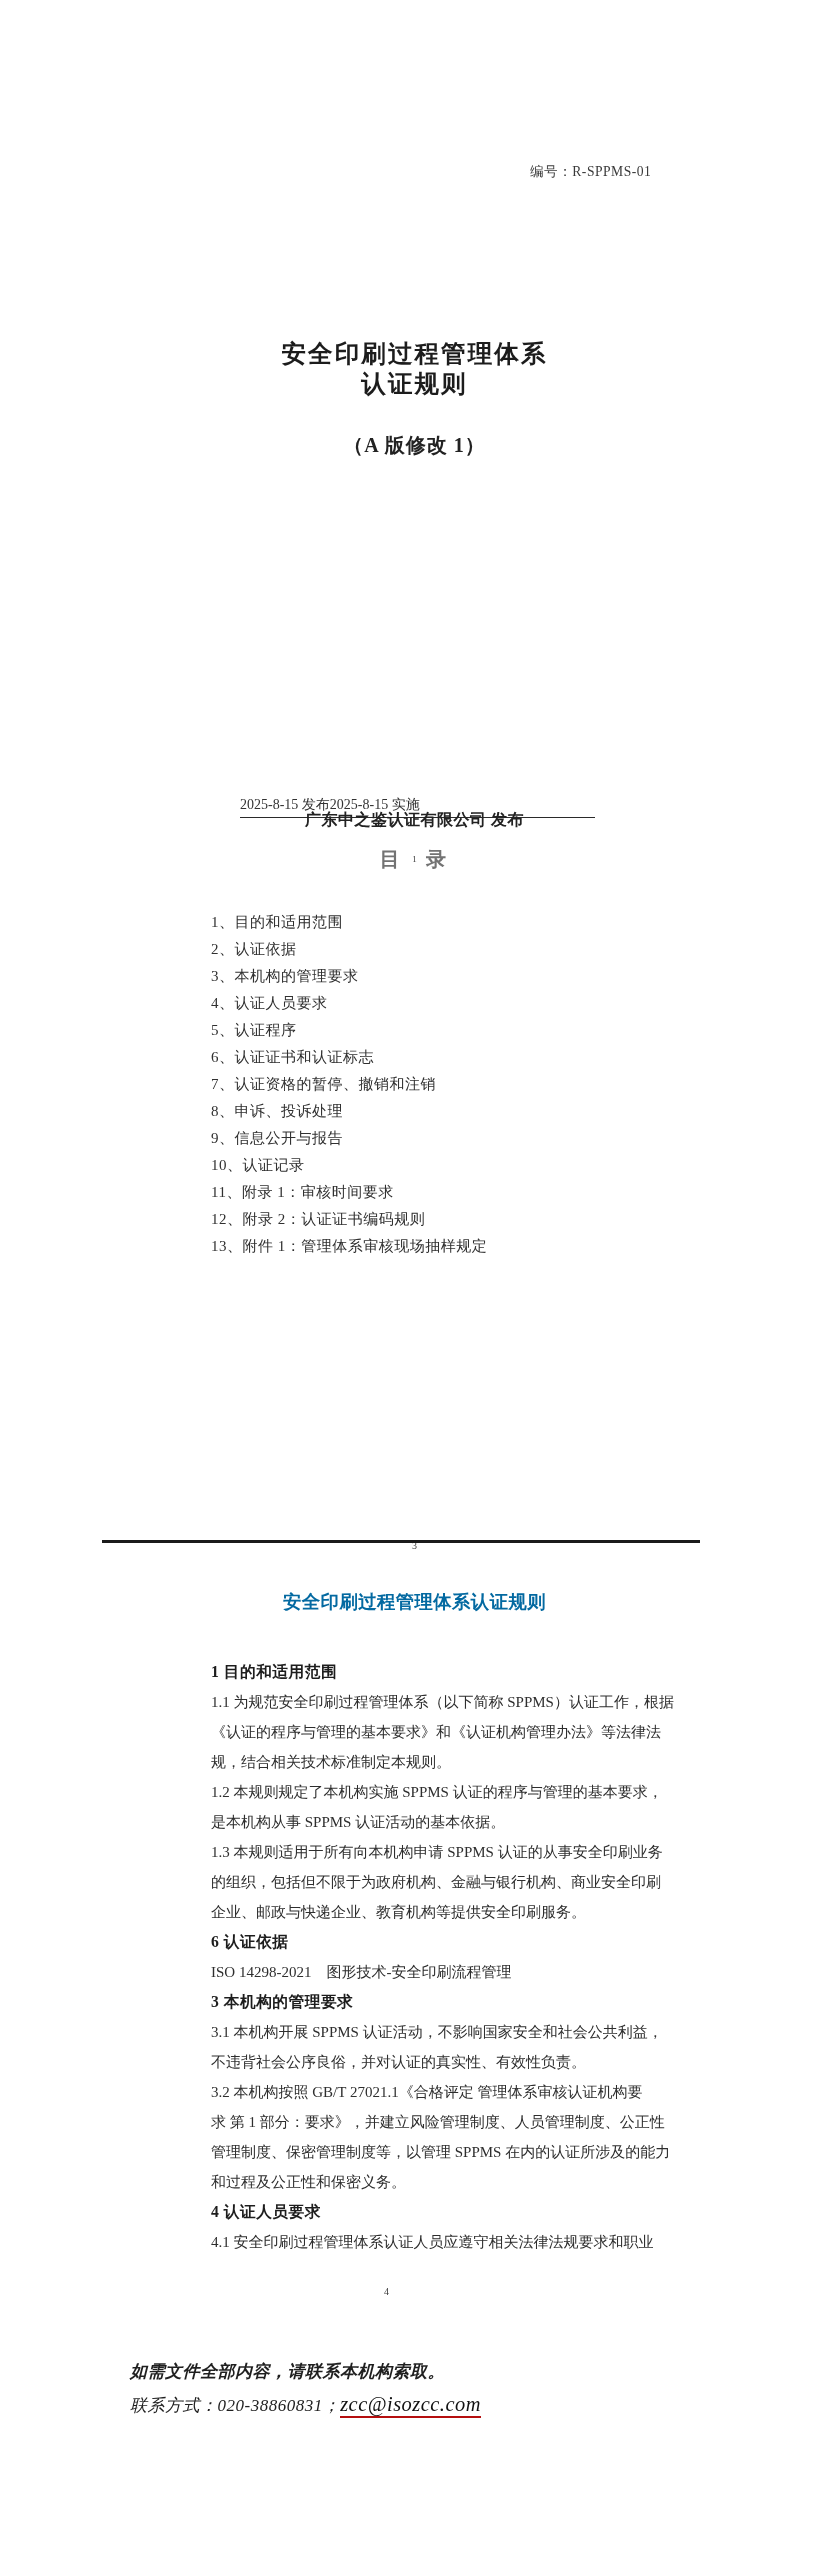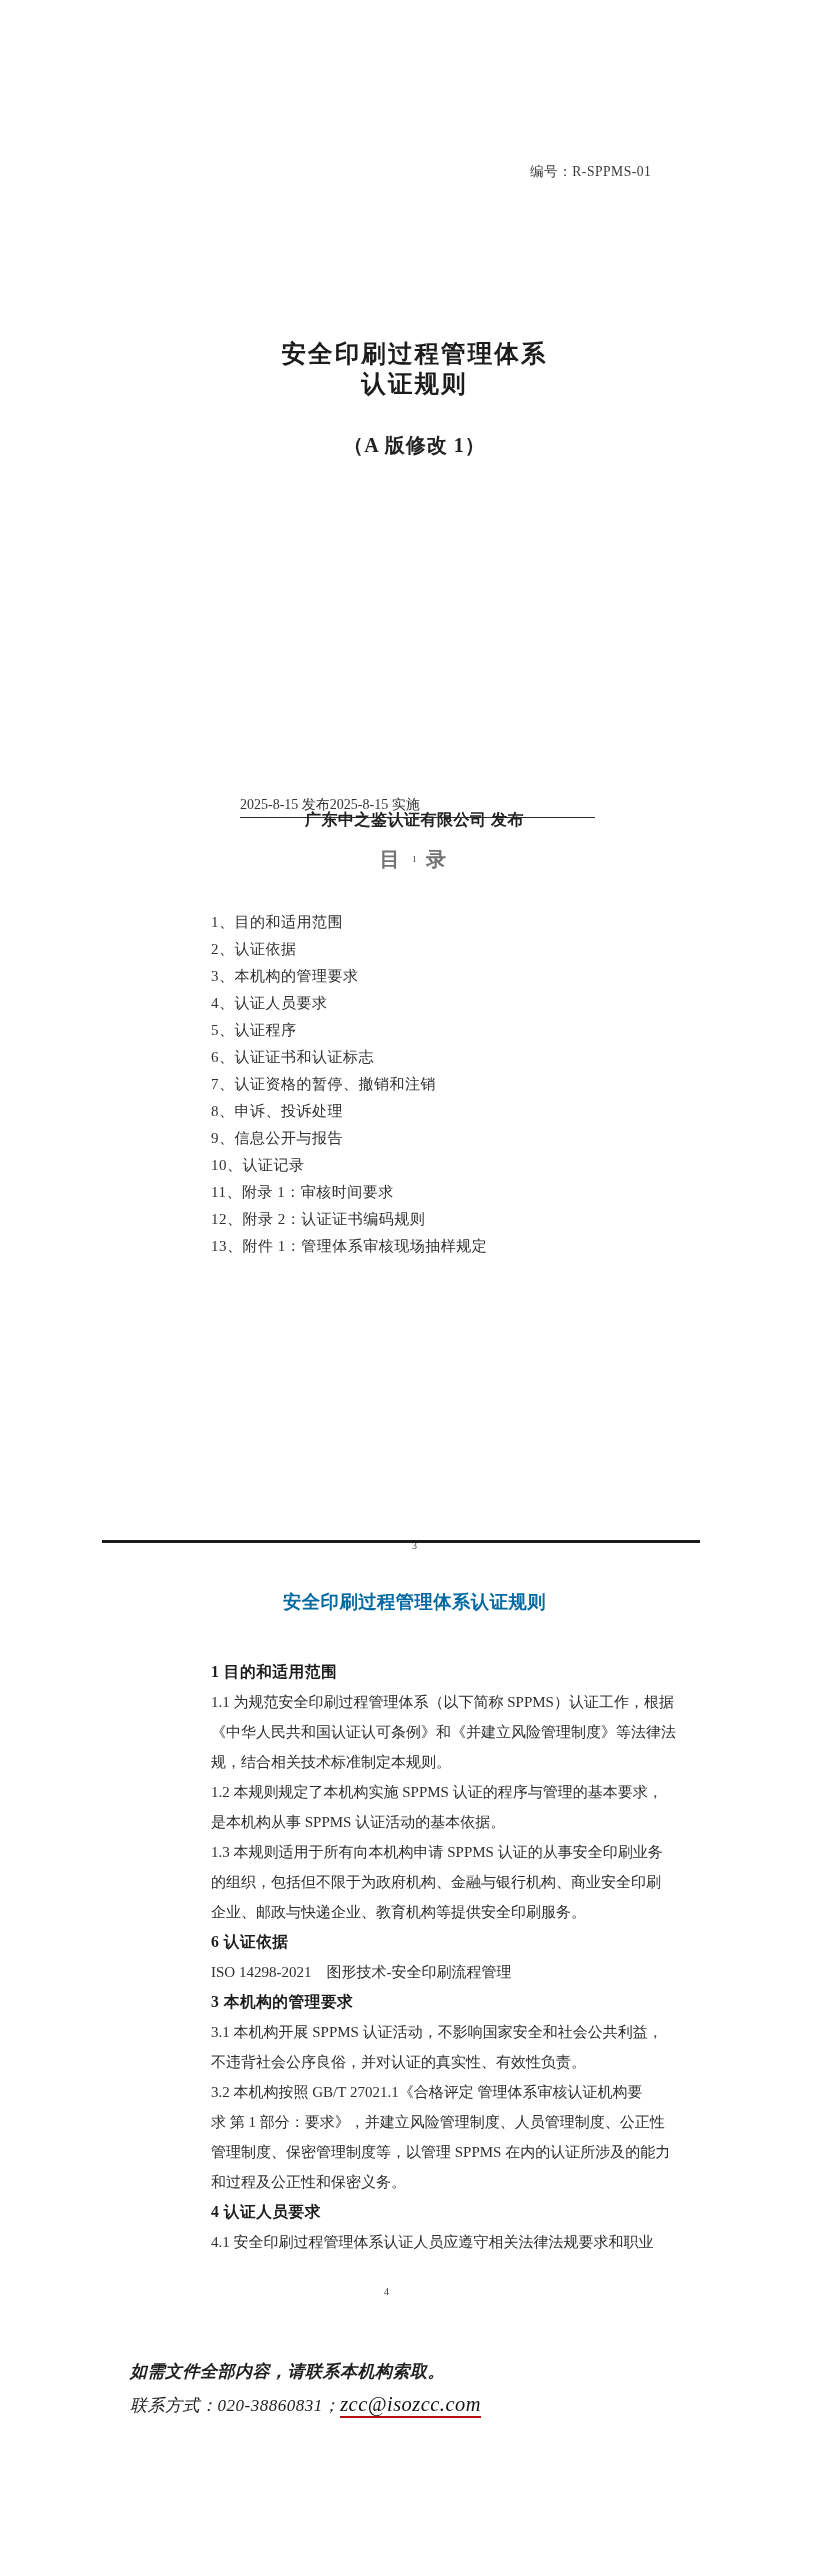--- a/index.html
+++ b/index.html
@@ -91,21 +91,21 @@
 
 <div class="abs center-row pageno pageno-3">3</div>
 
 <div class="abs page-divider"></div>
 
 <div class="abs center-row rules-heading">安全印刷过程管理体系认证规则</div>
 
 <div class="abs rules-body">
   <div class="sec">1 目的和适用范围</div>
   <div>1.1 为规范安全印刷过程管理体系（以下简称 SPPMS）认证工作，根据</div>
-  <div>《中华人民共和国认证认可条例》和《并建立风险管理制度》等法律法</div>
+  <div>《认证的程序与管理的基本要求》和《认证机构管理办法》等法律法</div>
   <div>规，结合相关技术标准制定本规则。</div>
   <div>1.2 本规则规定了本机构实施 SPPMS 认证的程序与管理的基本要求，</div>
   <div>是本机构从事 SPPMS 认证活动的基本依据。</div>
   <div>1.3 本规则适用于所有向本机构申请 SPPMS 认证的从事安全印刷业务</div>
   <div>的组织，包括但不限于为政府机构、金融与银行机构、商业安全印刷</div>
   <div>企业、邮政与快递企业、教育机构等提供安全印刷服务。</div>
   <div class="sec">6 认证依据</div>
   <div>ISO 14298-2021　图形技术-安全印刷流程管理</div>
   <div class="sec">3 本机构的管理要求</div>
   <div>3.1 本机构开展 SPPMS 认证活动，不影响国家安全和社会公共利益，</div>

